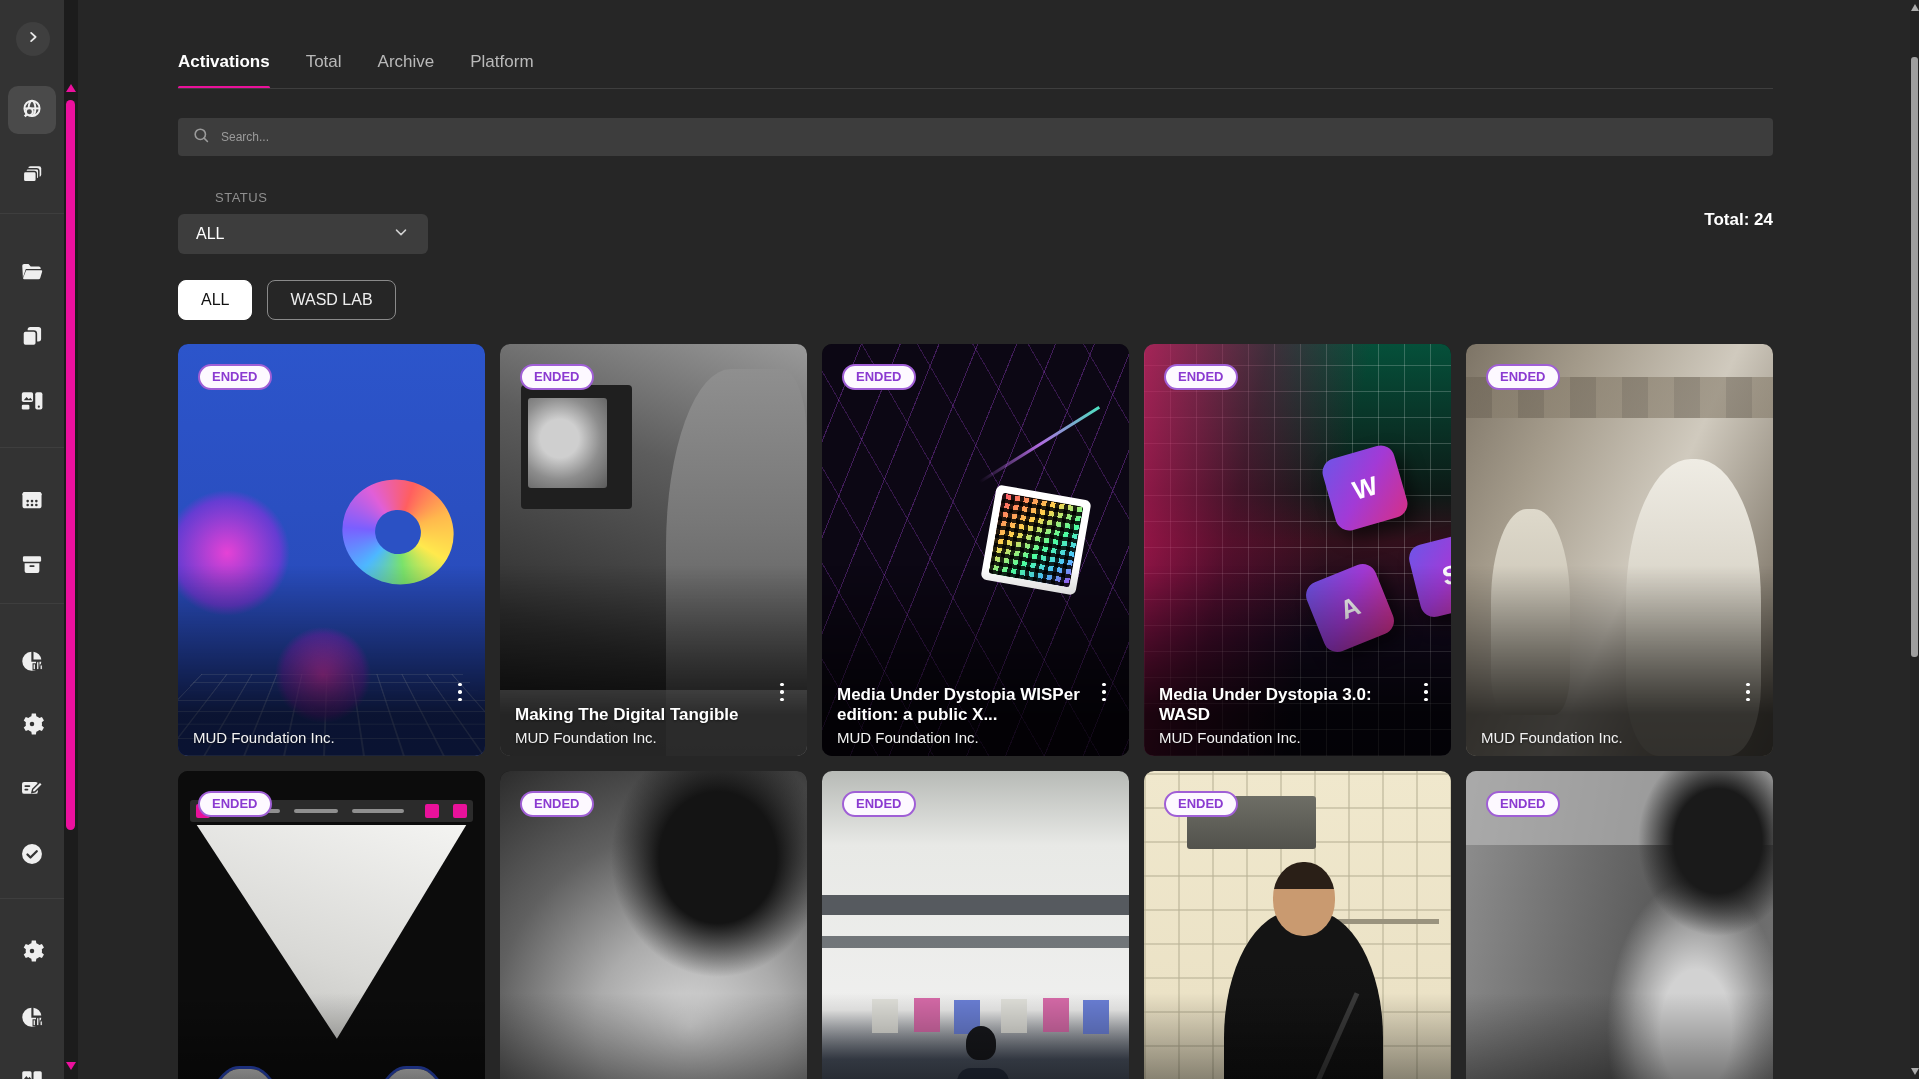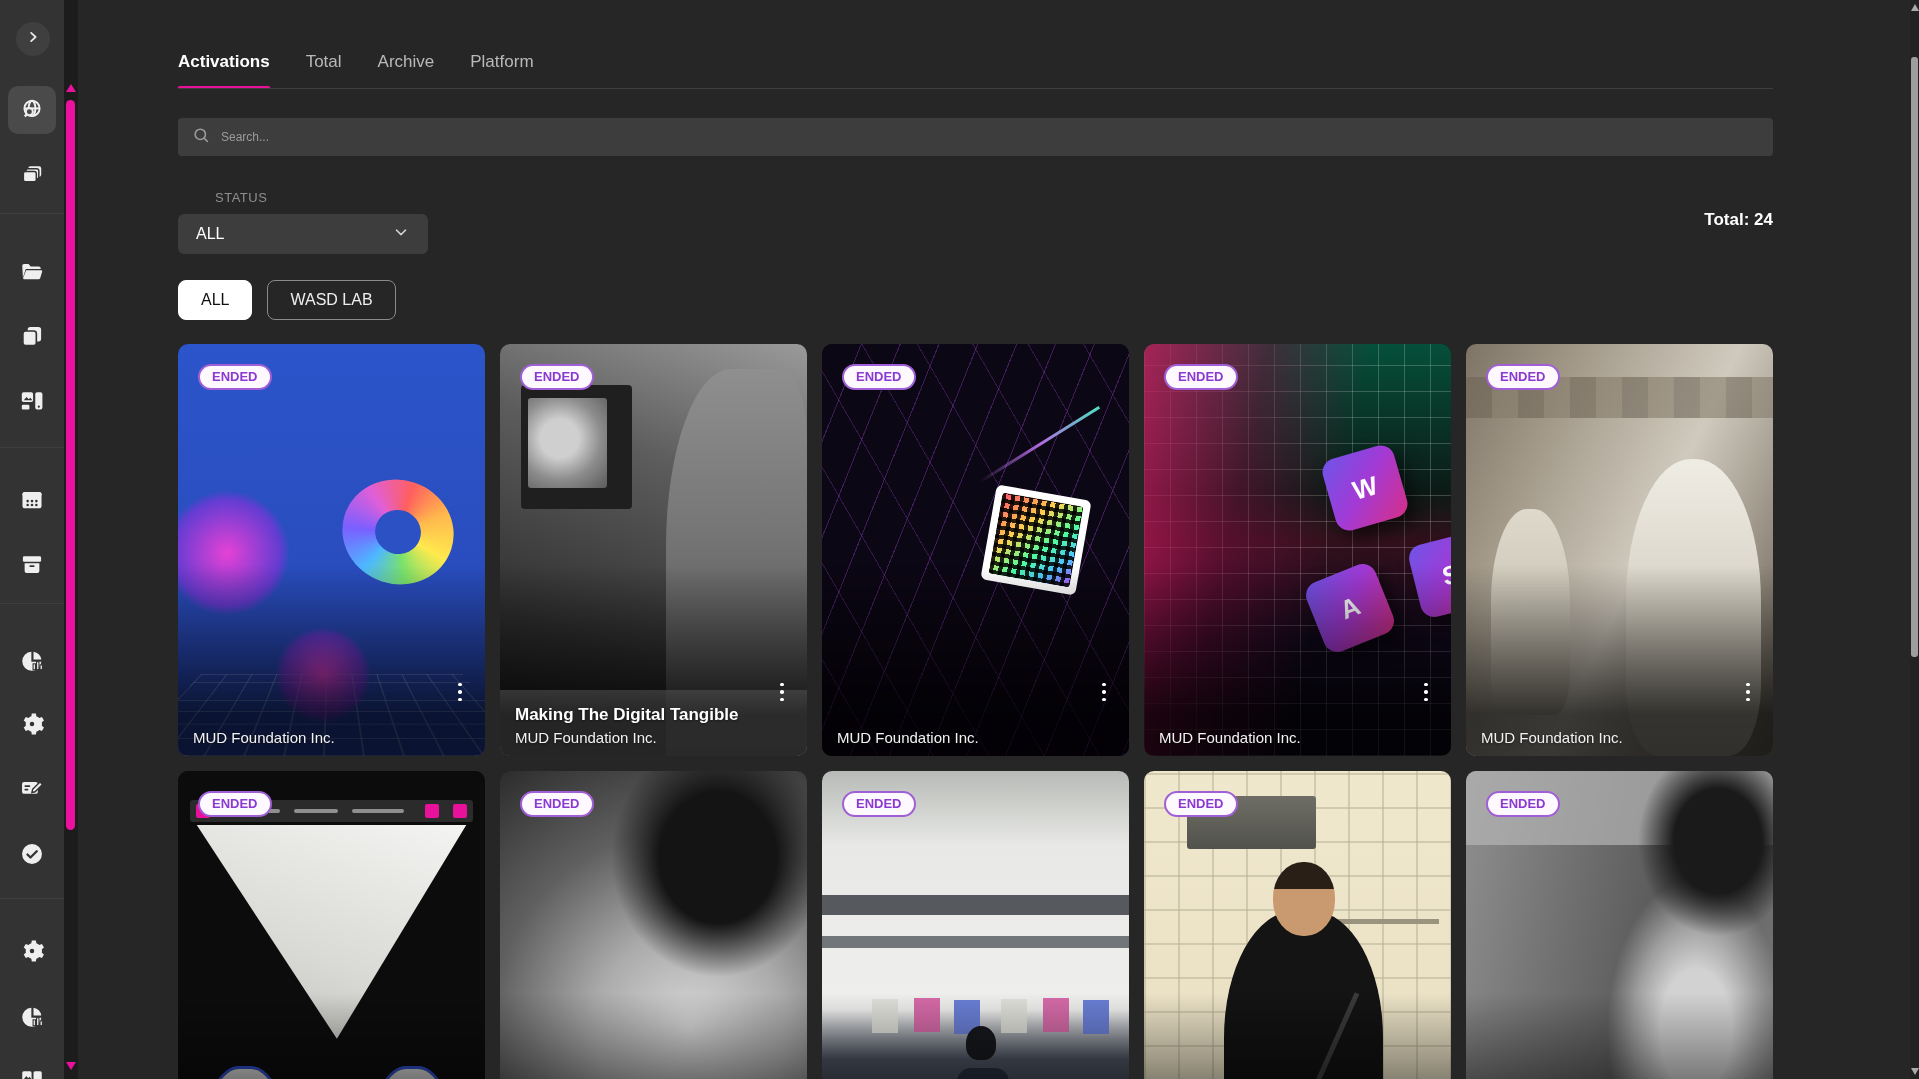--- a/index.html
+++ b/index.html
@@ -410,20 +410,21 @@
   <div class="card">
     <div class="card-img v3">
       <div class="d v3-streak"></div>
       <div class="d v3-qr">
           <div class="v3-qr-in"></div>
         </div>
     </div>
     <span class="badge">ENDED</span>
     <div class="shade"></div>
     <div class="card-text">
+      <div class="card-title">Media Under Dystopia WISPer edition: a public X...</div>
       <div class="card-org">MUD Foundation Inc.</div>
     </div>
     <div class="kebab">
         <i></i>
         <i></i>
         <i></i>
       </div>
   </div>
 
   <div class="card">
@@ -434,20 +435,21 @@
       <div class="d v4-key v4-a">
           <span>A</span>
         </div>
       <div class="d v4-key v4-s">
           <span>S</span>
         </div>
     </div>
     <span class="badge">ENDED</span>
     <div class="shade"></div>
     <div class="card-text">
+      <div class="card-title">Media Under Dystopia 3.0: WASD</div>
       <div class="card-org">MUD Foundation Inc.</div>
     </div>
     <div class="kebab">
         <i></i>
         <i></i>
         <i></i>
       </div>
   </div>
 
   <div class="card">

